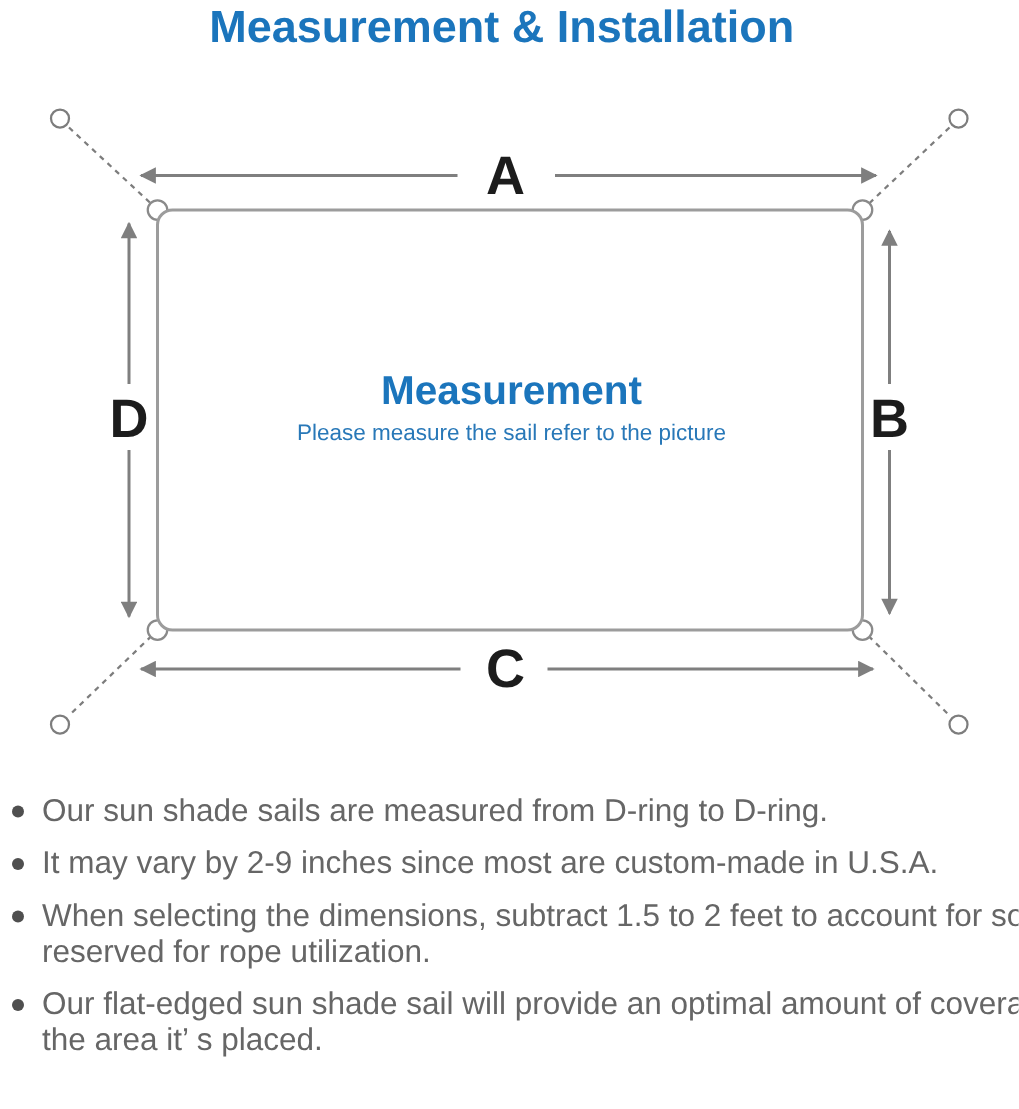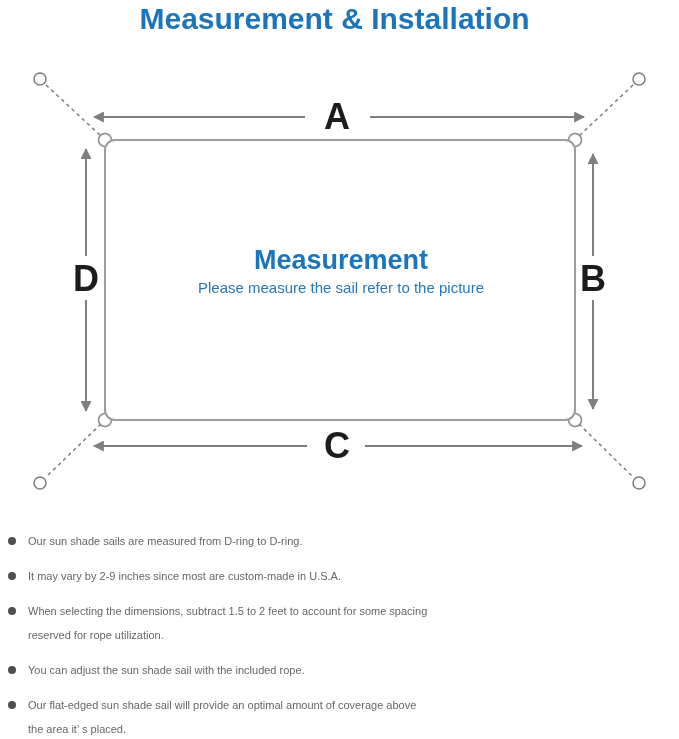--- a/index.html
+++ b/index.html
@@ -66,21 +66,21 @@
   .note .dot {
     flex: 0 0 auto;
     width: 8px;
     height: 8px;
     border-radius: 50%;
     background: #4f4f4f;
     margin-top: 8px;
     margin-right: 12px;
   }
   .note .txt {
-    font-size: 11px;
+    font-size: 21px;
     line-height: 24px;
     color: #666666;
     white-space: pre;
   }
 </style>
 </head>
 <body>
 
 <h1 class="page-title">Measurement &amp; Installation</h1>
 
@@ -139,20 +139,16 @@
     <span class="dot"></span>
     <span class="txt">It may vary by 2-9 inches since most are custom-made in U.S.A.</span>
   </div>
   <div class="note">
     <span class="dot"></span>
     <span class="txt">When selecting the dimensions, subtract 1.5 to 2 feet to account for some spacing
 reserved for rope utilization.</span>
   </div>
   <div class="note">
     <span class="dot"></span>
-    <span class="txt">You can adjust the sun shade sail with the included rope.</span>
-  </div>
-  <div class="note">
-    <span class="dot"></span>
     <span class="txt">Our flat-edged sun shade sail will provide an optimal amount of coverage above
 the area it’ s placed.</span>
   </div>
 </div>
 
 </body></html>

